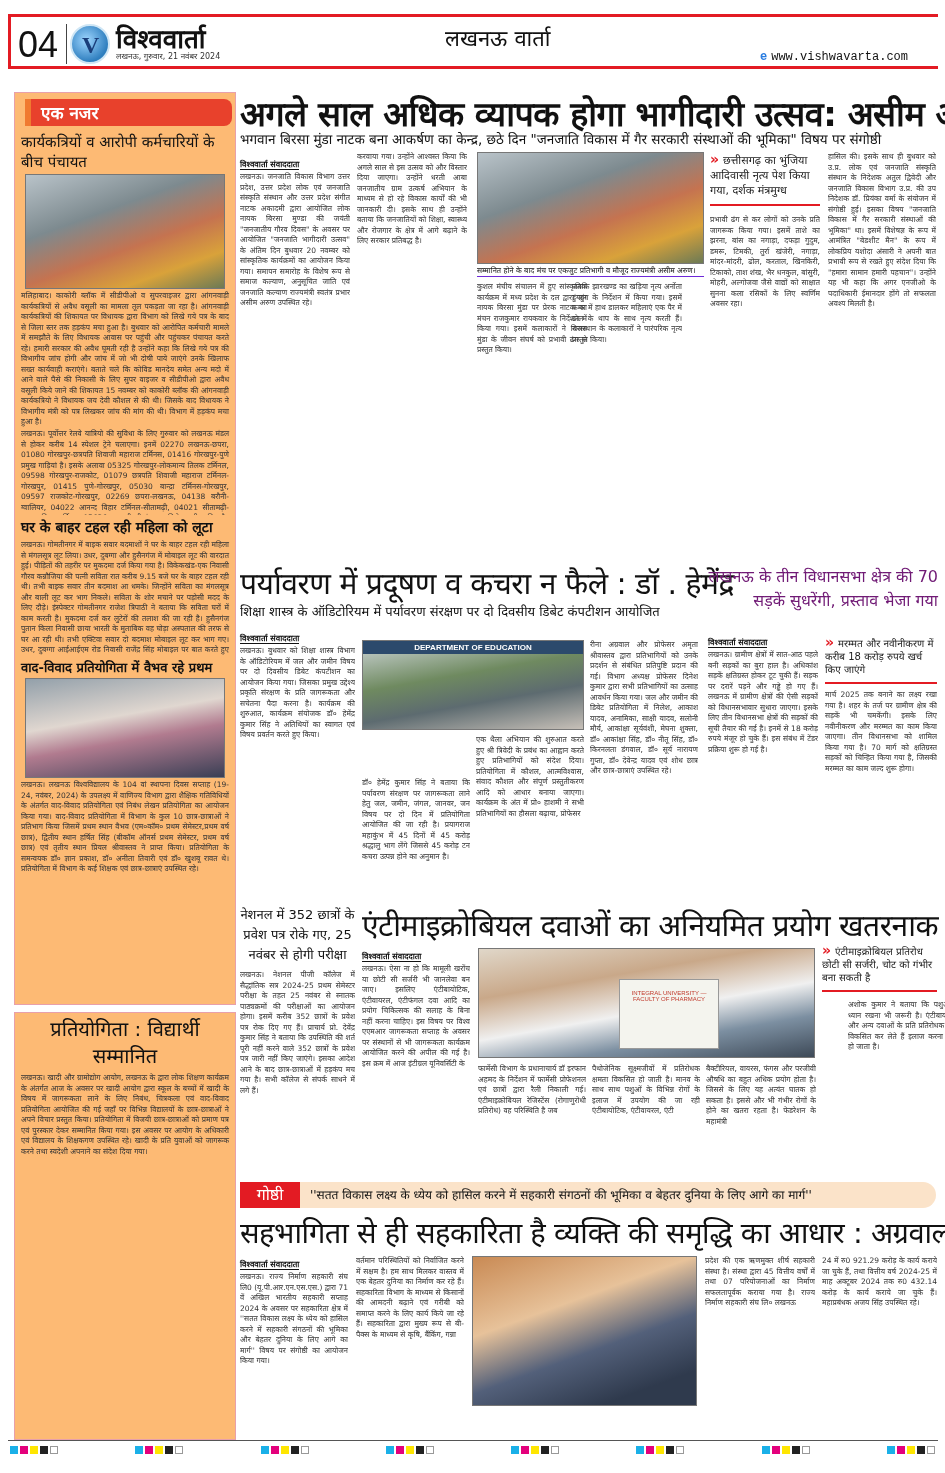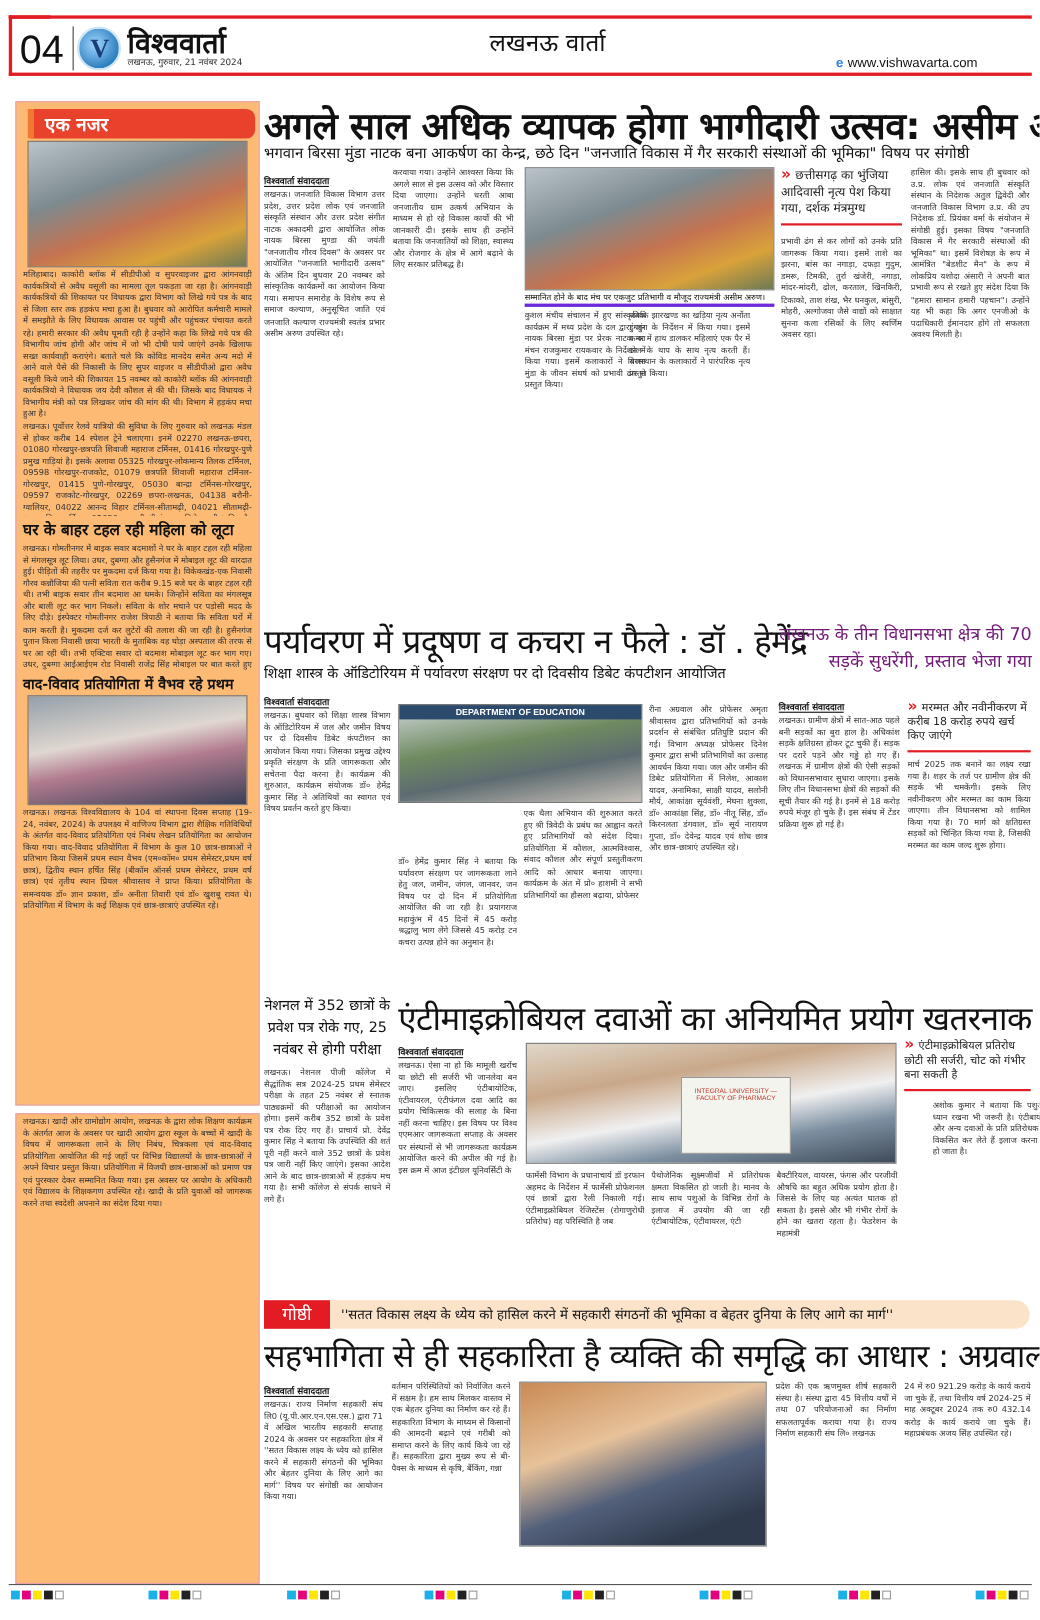--- a/index.html
+++ b/index.html
@@ -6,33 +6,33 @@
 body{width:945px;height:1473px;background:#fff;font-family:"DejaVu Sans",sans-serif;color:#222;overflow:hidden;position:relative}
 .abs{position:absolute}
 .masthead{left:8px;top:14px;width:930px;height:55px;border-top:3px solid #e31b23;border-left:3px solid #e31b23;border-bottom:3px solid #e31b23}
 .masthead:before{content:"";position:absolute;left:-3px;top:-3px;width:38px;height:3px;background:#e31b23}
 .pageno{left:18px;top:24px;font-family:"Liberation Sans",sans-serif;font-size:36px;color:#111;line-height:42px}
 .logo{left:48px;top:24px;width:40px;height:40px;border-radius:50%;background:radial-gradient(circle at 40% 40%,#9fd6ff,#2f7fbf 70%);border:2px solid #cfe6f5}
 .logo span{position:absolute;left:10px;top:6px;font-family:"Liberation Serif",serif;font-weight:bold;font-size:24px;color:#1a3e7a}
 .brand{left:75px;top:20px;font-size:26px;font-weight:bold;color:#111}
 .brandsub{left:75px;top:50px;font-size:8px;color:#333}
 .section{left:400px;top:22px;font-size:22px;color:#111}
-.web{left:760px;top:50px;font-family:Liberation Sans, sans-serif;font-size:12px;color:#111}
+.web{left:760px;top:50px;font-family:Liberation Mono, monospace;font-size:12px;color:#111}
 .web i{font-style:normal;color:#2a7de1;font-weight:bold;margin-right:4px}
 .sidebox{left:14px;border:1.5px solid #e8a0aa;background:#fdba74}
 .ribbon{background:#e8412c;color:#fff;font-weight:bold;font-size:17px;padding:2px 10px;border-radius:0 8px 8px 0;border-left:6px solid #f07a30}
 .side-h{font-size:15px;color:#111;font-weight:normal;padding:3px 6px}
 .side-h2{font-size:16px;color:#111;padding:2px 6px}
 .txt{font-size:7.5px;line-height:10.5px;color:#333;padding:2px 6px;text-align:justify}
 .photo{background:linear-gradient(160deg,#b9c3c9 0%,#7d8a8f 35%,#c57350 60%,#d9a23a 80%,#6c7a55 100%);border:1px solid #777}
 .photo3{background:linear-gradient(170deg,#cfd6d9,#6f8a60 40%,#5d6b70 65%,#c7c0b8)}
 .photo4{background:linear-gradient(170deg,#e0d7c9,#c9a889 30%,#f0f0f0 55%,#7c8fa1 75%,#3e4a58)}
 .photo5{background:linear-gradient(160deg,#c98a54,#e7c29a 35%,#53607a 60%,#2f3a4d 85%)}
 .photo6{background:linear-gradient(170deg,#93a0aa,#e0d7d0 40%,#b17b8f 60%,#3a3f55)}
-.caption{font-size:8px;color:#111;padding:1px 0;border-bottom:3px solid #6d28d9}
+.caption{font-size:8px;color:#111;padding:1px 0;border-bottom:1px solid #6d28d9}
 .headline{font-size:32px;font-weight:bold;color:#111;letter-spacing:-0.5px;white-space:nowrap}
 .subhead{font-size:17px;color:#111;white-space:nowrap}
 .byline{font-size:8px;font-weight:bold;color:#111;border-bottom:1px solid #111;display:inline-block;margin-bottom:2px}
 .cols{display:flex;gap:8px}
 .cols .c{flex:1;font-size:7.5px;line-height:10.5px;color:#333;text-align:justify}
 .pull{font-size:11px;color:#222;line-height:15px;border-bottom:2px solid #e31b23;padding-bottom:6px}
 .pull b{color:#e31b23;font-size:14px;margin-right:4px}
 .goshthi{left:240px;top:1182px;width:60px;height:26px;background:#e31b23;color:#fff;font-size:16px;text-align:center;line-height:26px}
 .gbar{left:300px;top:1182px;width:636px;height:26px;background:#fbe3c9;border-radius:0 14px 14px 0;font-size:15px;line-height:26px;padding-left:10px;color:#111;white-space:nowrap;overflow:hidden}
 .regmarks{left:10px;top:1446px;width:925px;display:flex;justify-content:space-between}
@@ -49,30 +49,32 @@
     <span>V</span>
   </div>
 <div class="abs brand" style="left:116px">विश्ववार्ता</div>
 <div class="abs brandsub" style="left:116px">लखनऊ, गुरुवार, 21 नवंबर 2024</div>
 <div class="abs" style="left:66px;top:24px;width:1px;height:40px;background:#444"></div>
 <div class="abs section" style="left:445px">लखनऊ वार्ता</div>
 <div class="abs web"><i>e</i><span>www.vishwavarta.com</span></div>
 
 <div class="abs sidebox" style="top:92px;width:222px;height:913px">
   <div class="ribbon" style="margin:6px 3px 2px 10px">एक नजर</div>
+  <div class="side-h">कार्यकत्रियों व आरोपी कर्मचारियों के बीच पंचायत</div>
   <div class="photo" style="height:115px;margin:0 10px"></div>
   <div class="txt" style="height:138px;overflow:hidden">मलिहाबाद। काकोरी ब्लॉक में सीडीपीओ व सुपरवाइजर द्वारा आंगनवाड़ी कार्यकत्रियों से अवैध वसूली का मामला तूल पकड़ता जा रहा है। आंगनवाड़ी कार्यकत्रियों की शिकायत पर विधायक द्वारा विभाग को लिखे गये पत्र के बाद से जिला स्तर तक हड़कंप मचा हुआ है। बुधवार को आरोपित कर्मचारी मामले में समझौते के लिए विधायक आवास पर पहुंची और पहुंचकर पंचायत करते रहे। हमारी सरकार की अवैध घूमती रही है उन्होंने कहा कि लिखे गये पत्र की विभागीय जांच होगी और जांच में जो भी दोषी पाये जाएंगे उनके खिलाफ सख्त कार्यवाही कराएंगे। बताते चले कि कोविड मानदेय समेत अन्य मदो में आने वाले पैसे की निकासी के लिए सुपर वाइजर व सीडीपीओ द्वारा अवैध वसूली किये जाने की शिकायत 15 नवम्बर को काकोरी ब्लॉक की आंगनवाड़ी कार्यकत्रियो ने विधायक जय देवी कौशल से की थी। जिसके बाद विधायक ने विभागीय मंत्री को पत्र लिखकर जांच की मांग की थी। विभाग में हड़कंप मचा हुआ है।</div>
   <div class="txt" style="height:88px;overflow:hidden">लखनऊ। पूर्वोत्तर रेलवे यात्रियो की सुविधा के लिए गुरुवार को लखनऊ मंडल से होकर करीब 14 स्पेशल ट्रेने चलाएगा। इनमें 02270 लखनऊ-छपरा, 01080 गोरखपुर-छत्रपति शिवाजी महाराज टर्मिनस, 01416 गोरखपुर-पुणे प्रमुख गाड़ियां है। इसके अलावा 05325 गोरखपुर-लोकमान्य तिलक टर्मिनल, 09598 गोरखपुर-राजकोट, 01079 छत्रपति शिवाजी महाराज टर्मिनल-गोरखपुर, 01415 पुणे-गोरखपुर, 05030 बान्द्रा टर्मिनस-गोरखपुर, 09597 राजकोट-गोरखपुर, 02269 छपरा-लखनऊ, 04138 बरौनी-ग्वालियर, 04022 आनन्द विहार टर्मिनल-सीतामढ़ी, 04021 सीतामढ़ी-आनन्द विहार टर्मिनल, 05636 गुवाहाटी-श्री गंगानगर विशेष गाड़ी शामिल है।</div>
   <div class="side-h2" style="font-weight:bold;font-size:14px">घर के बाहर टहल रही महिला को लूटा</div>
   <div class="txt" style="height:118px;overflow:hidden">लखनऊ। गोमतीनगर में बाइक सवार बदमाशों ने घर के बाहर टहल रही महिला से मंगलसूत्र लूट लिया। उधर, दुबग्गा और हुसैनगंज में मोबाइल लूट की वारदात हुई। पीड़ितों की तहरीर पर मुकदमा दर्ज किया गया है। विकेकखंड-एक निवासी गौरव कन्नौजिया की पत्नी सविता रात करीब 9.15 बजे घर के बाहर टहल रही थी। तभी बाइक सवार तीन बदमाश आ धमके। जिन्होंने सविता का मंगलसूत्र और बाली लूट कर भाग निकले। सविता के शोर मचाने पर पड़ोसी मदद के लिए दौड़े। इंस्पेक्टर गोमतीनगर राजेश त्रिपाठी ने बताया कि सविता घरों में काम करती है। मुकदमा दर्ज कर लुटेरों की तलाश की जा रही है। हुसैनगंज पुतान किला निवासी छाया भारती के मुताबिक वह घोड़ा अस्पताल की तरफ से घर आ रही थी। तभी एक्टिवा सवार दो बदमाश मोबाइल लूट कर भाग गए। उधर, दुबग्गा आईआईएम रोड निवासी राजेंद्र सिंह मोबाइल पर बात करते हुए जागर्स पार्क की तरफ जा रहे थे। पीड़ित के मुताबिक पीछे से आए बाइक सवार बदमाशों ने झपट्टा मार कर मोबाइल लूट लिया।</div>
   <div class="side-h2" style="font-weight:bold;font-size:13px">वाद-विवाद प्रतियोगिता में वैभव रहे प्रथम</div>
   <div class="photo photo6" style="height:100px;margin:0 10px"></div>
   <div class="txt" style="height:135px;overflow:hidden">लखनऊ। लखनऊ विश्वविद्यालय के 104 वां स्थापना दिवस सप्ताह (19-24, नवंबर, 2024) के उपलक्ष्य में वाणिज्य विभाग द्वारा शैक्षिक गतिविधियों के अंतर्गत वाद-विवाद प्रतियोगिता एवं निबंध लेखन प्रतियोगिता का आयोजन किया गया। वाद-विवाद प्रतियोगिता में विभाग के कुल 10 छात्र-छात्राओं ने प्रतिभाग किया जिसमें प्रथम स्थान वैभव (एम०कॉम० प्रथम सेमेस्टर,प्रथम वर्ष छात्र), द्वितीय स्थान हर्षित सिंह (बीकॉम ऑनर्स प्रथम सेमेस्टर, प्रथम वर्ष छात्र) एवं तृतीय स्थान प्रियल श्रीवास्तव ने प्राप्त किया। प्रतियोगिता के समन्वयक डॉ० ज्ञान प्रकाश, डॉ० अनीता तिवारी एवं डॉ० खुशबू रावत थे। प्रतियोगिता में विभाग के कई शिक्षक एवं छात्र-छात्राएं उपस्थित रहे।</div>
 </div>
 <div class="abs sidebox" style="top:1012px;width:222px;height:428px">
+  <div class="side-h2" style="text-align:center;font-size:20px">प्रतियोगिता : विद्यार्थी सम्मानित</div>
   <div class="txt" style="height:390px;overflow:hidden">लखनऊ। खादी और ग्रामोद्योग आयोग, लखनऊ के द्वारा लोक शिक्षण कार्यक्रम के अंतर्गत आज के अवसर पर खादी आयोग द्वारा स्कूल के बच्चों में खादी के विषय में जागरूकता लाने के लिए निबंध, चित्रकला एवं वाद-विवाद प्रतियोगिता आयोजित की गई जहाँ पर विभिन्न विद्यालयों के छात्र-छात्राओं ने अपने विचार प्रस्तुत किया। प्रतियोगिता में विजयी छात्र-छात्राओं को प्रमाण पत्र एवं पुरस्कार देकर सम्मानित किया गया। इस अवसर पर आयोग के अधिकारी एवं विद्यालय के शिक्षकगण उपस्थित रहे। खादी के प्रति युवाओं को जागरूक करने तथा स्वदेशी अपनाने का संदेश दिया गया।</div>
 </div>
 
 <div class="abs headline" style="left:240px;top:90px;font-size:34px">अगले साल अधिक व्यापक होगा भागीदारी उत्सव: असीम अरुण</div>
 <div class="abs subhead" style="left:240px;top:130px;font-size:13.5px">भगवान बिरसा मुंडा नाटक बना आकर्षण का केन्द्र, छठे दिन "जनजाति विकास में गैर सरकारी संस्थाओं की भूमिका" विषय पर संगोष्ठी</div>
 <div class="abs" style="left:240px;top:152px;width:110px">
   <div class="byline">विश्ववार्ता संवाददाता</div>
   <div class="cols">
       <div class="c" style="height:360px;overflow:hidden">लखनऊ। जनजाति विकास विभाग उत्तर प्रदेश, उत्तर प्रदेश लोक एवं जनजाति संस्कृति संस्थान और उत्तर प्रदेश संगीत नाटक अकादमी द्वारा आयोजित लोक नायक बिरसा मुण्डा की जयंती "जनजातीय गौरव दिवस" के अवसर पर आयोजित "जनजाति भागीदारी उत्सव" के अंतिम दिन बुधवार 20 नवम्बर को सांस्कृतिक कार्यक्रमों का आयोजन किया गया। समापन समारोह के विशेष रूप से समाज कल्याण, अनुसूचित जाति एवं जनजाति कल्याण राज्यमंत्री स्वतंत्र प्रभार असीम अरुण उपस्थित रहे।</div>
     </div>

